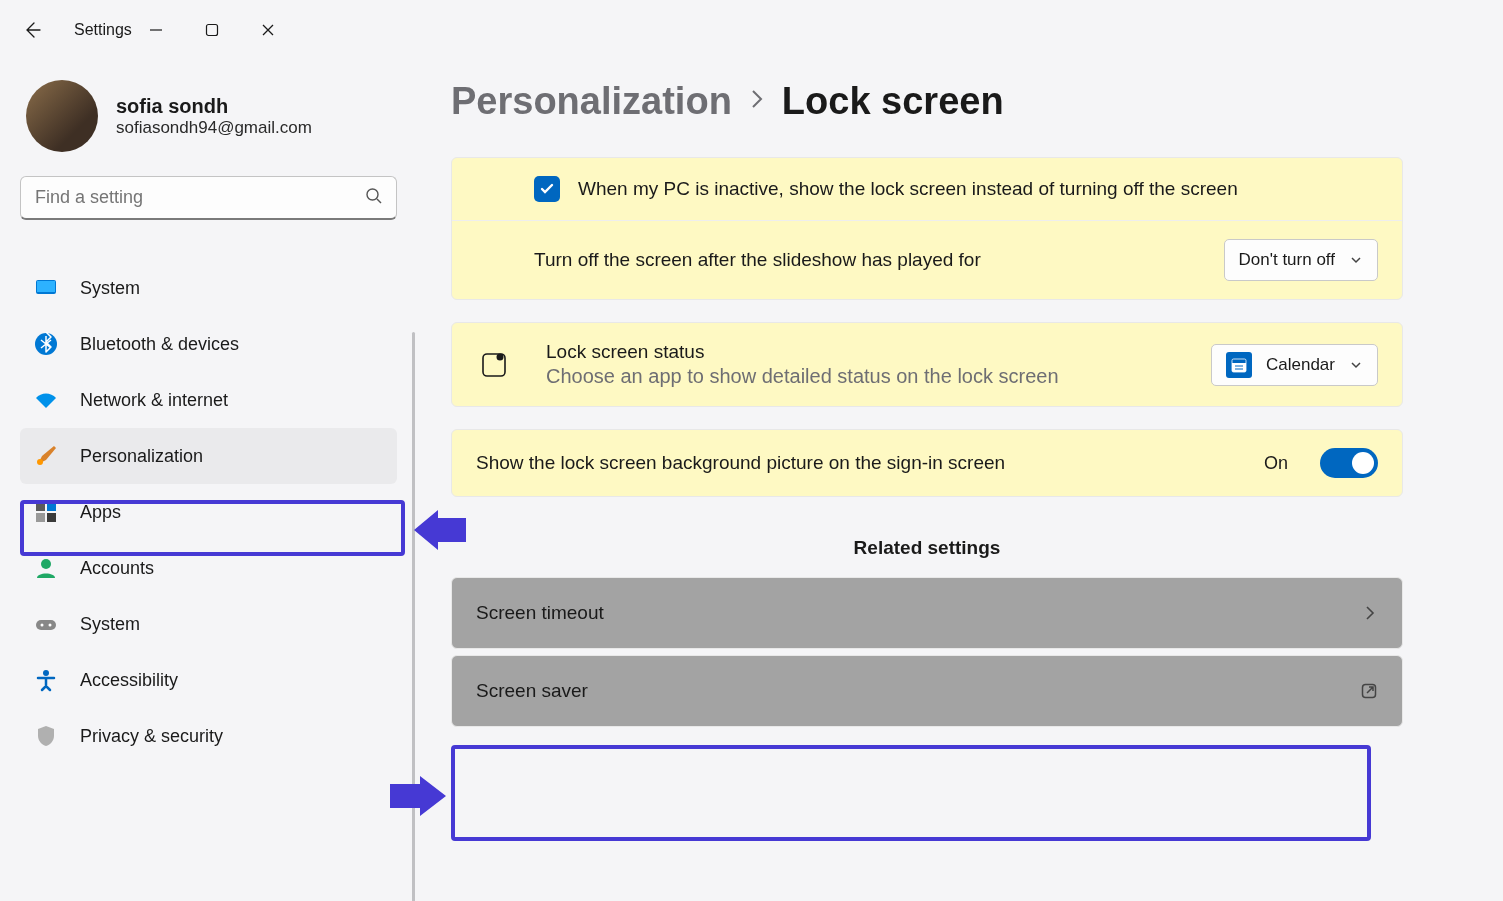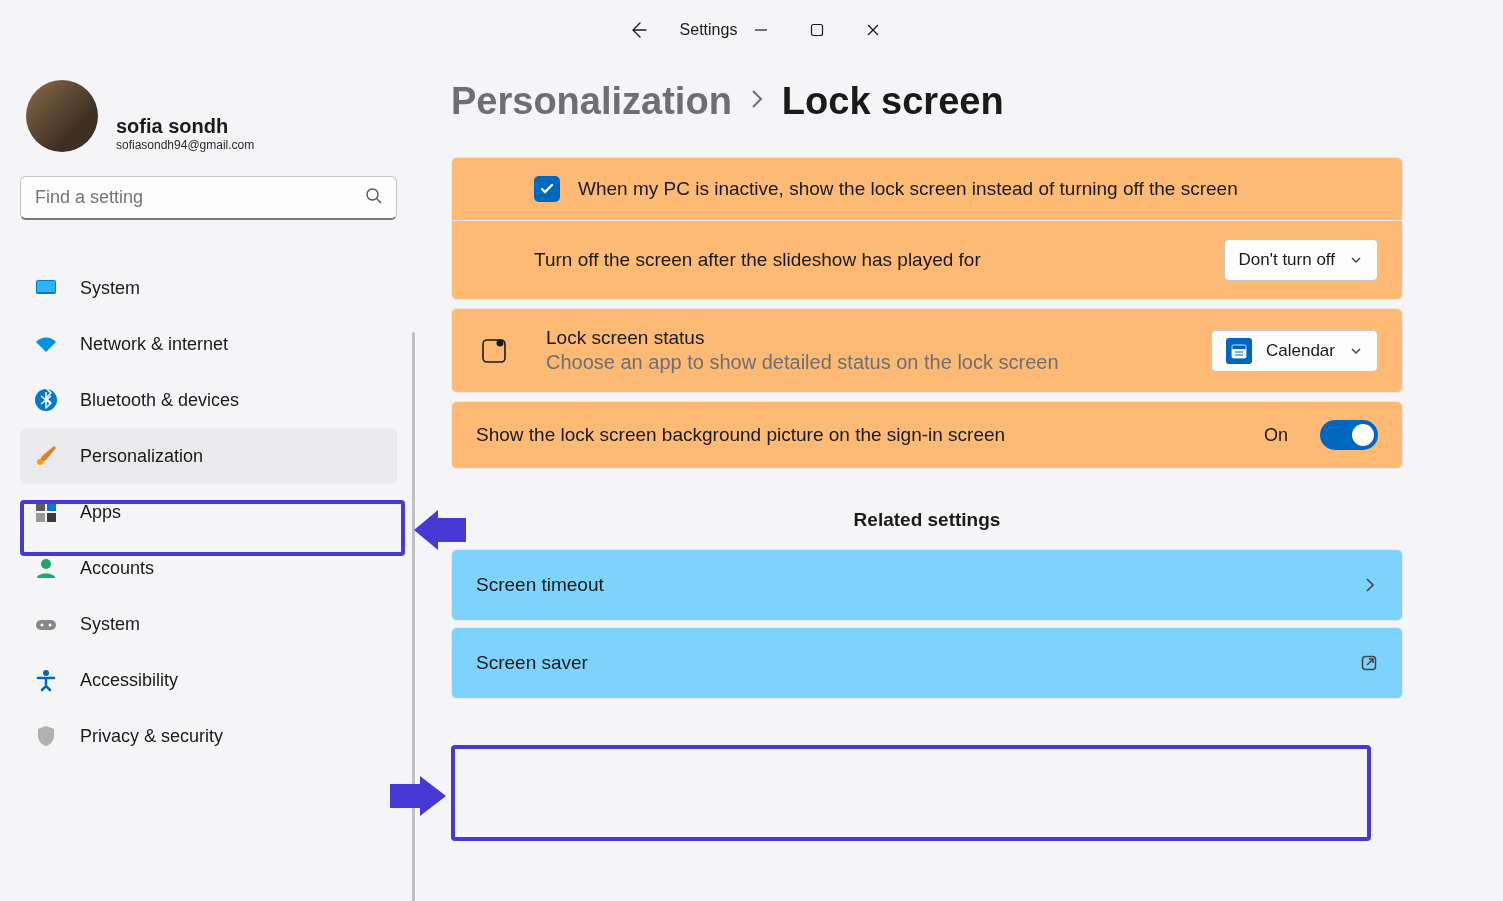--- a/index.html
+++ b/index.html
@@ -10,23 +10,22 @@
     color: #1a1a1a;
     width: 1503px;
     height: 901px;
     overflow: hidden;
     position: relative;
   }
   .titlebar {
     height: 60px;
     display: flex;
     align-items: center;
-    justify-content: center;
+    justify-content: flex-start;
     padding: 0 12px;
-    margin-left: 12px;
   }
   .titlebar-left {
     display: flex;
     align-items: center;
     gap: 22px;
   }
   .back-btn {
     width: 40px;
     height: 40px;
     display: flex;
@@ -55,34 +54,34 @@
   }
   .sidebar {
     width: 415px;
     padding: 18px 18px 0 20px;
     display: flex;
     flex-direction: column;
     position: relative;
   }
   .profile {
     display: flex;
-    align-items: flex-end;
+    align-items: center;
     gap: 18px;
     padding: 2px 0 24px 6px;
   }
   .avatar {
     width: 72px;
     height: 72px;
     border-radius: 50%;
     background: linear-gradient(135deg, #8a6d4a 0%, #3e2f24 70%);
     flex-shrink: 0;
   }
   .profile-text { display: flex; flex-direction: column; }
   .profile-name { font-size: 20px; font-weight: 600; }
-  .profile-email { font-size: 12px; color: #2a2a2a; }
+  .profile-email { font-size: 17px; color: #2a2a2a; }
   .search-wrap {
     position: relative;
     margin-bottom: 40px;
   }
   .search-input {
     width: 100%;
     height: 44px;
     border: 1px solid #c4c4c4;
     border-bottom: 2px solid #7a7a7a;
     border-radius: 6px;
@@ -155,24 +154,24 @@
   }
   .bc-sep {
     font-size: 22px;
     color: #6e6e73;
   }
   .bc-current {
     font-size: 38px;
     font-weight: 600;
   }
   .card {
-    background: #fdba74;
+    background: #fef9c3;
     border: 1px solid #e8e8e8;
     border-radius: 6px;
-    margin-bottom: 8px;
+    margin-bottom: 22px;
   }
   .card-row {
     display: flex;
     align-items: center;
     padding: 18px 24px 18px 82px;
     gap: 18px;
     border-top: 1px solid #eee;
   }
   .card-row:first-child { border-top: none; }
   .card-row.with-icon { padding-left: 24px; }
@@ -237,21 +236,21 @@
     right: 4px;
   }
   .toggle-label { font-size: 18px; margin-right: 14px; }
   .section-title {
     font-size: 19px;
     font-weight: 600;
     margin: 40px 0 18px 0;
     text-align: center;
   }
   .link-card {
-    background: #7dd3fc;
+    background: #a3a3a3;
     border: 1px solid #e8e8e8;
     border-radius: 6px;
     padding: 24px;
     display: flex;
     align-items: center;
     justify-content: space-between;
     font-size: 19px;
     margin-bottom: 6px;
     cursor: pointer;
   }
@@ -323,33 +322,33 @@
           <svg width="24" height="24" viewBox="0 0 24 24">
               <rect x="2" y="4" width="20" height="14" rx="2" fill="#0078d4"></rect>
               <rect x="3" y="5" width="18" height="11" fill="#2db2ff"></rect>
             </svg>
         </span>
         <span>System</span>
       </div>
       <div class="nav-item">
         <span class="nav-icon">
           <svg width="24" height="24" viewBox="0 0 24 24">
-              <path d="M2 10 C 7 4, 17 4, 22 10 L12 20 Z" fill="#0091ea"></path>
-            </svg>
-        </span>
-        <span>Network &amp; internet</span>
-      </div>
-      <div class="nav-item">
-        <span class="nav-icon">
-          <svg width="24" height="24" viewBox="0 0 24 24">
               <circle cx="12" cy="12" r="11" fill="#0078d4"></circle>
               <path d="M12 4v16l5-5-5-5 5-5-5-5M7 8l10 8M7 16l10-8" stroke="white" stroke-width="1.5" fill="none" stroke-linejoin="round"></path>
             </svg>
         </span>
         <span>Bluetooth &amp; devices</span>
+      </div>
+      <div class="nav-item">
+        <span class="nav-icon">
+          <svg width="24" height="24" viewBox="0 0 24 24">
+              <path d="M2 10 C 7 4, 17 4, 22 10 L12 20 Z" fill="#0091ea"></path>
+            </svg>
+        </span>
+        <span>Network &amp; internet</span>
       </div>
       <div class="nav-item active">
         <span class="nav-icon">
           <svg width="24" height="24" viewBox="0 0 24 24">
               <path d="M4 20 L8 12 L20 2 L22 4 L12 16 L4 20 Z" fill="#d9822b"></path>
               <circle cx="6" cy="18" r="3" fill="#ff9800"></circle>
             </svg>
         </span>
         <span>Personalization</span>
       </div>

